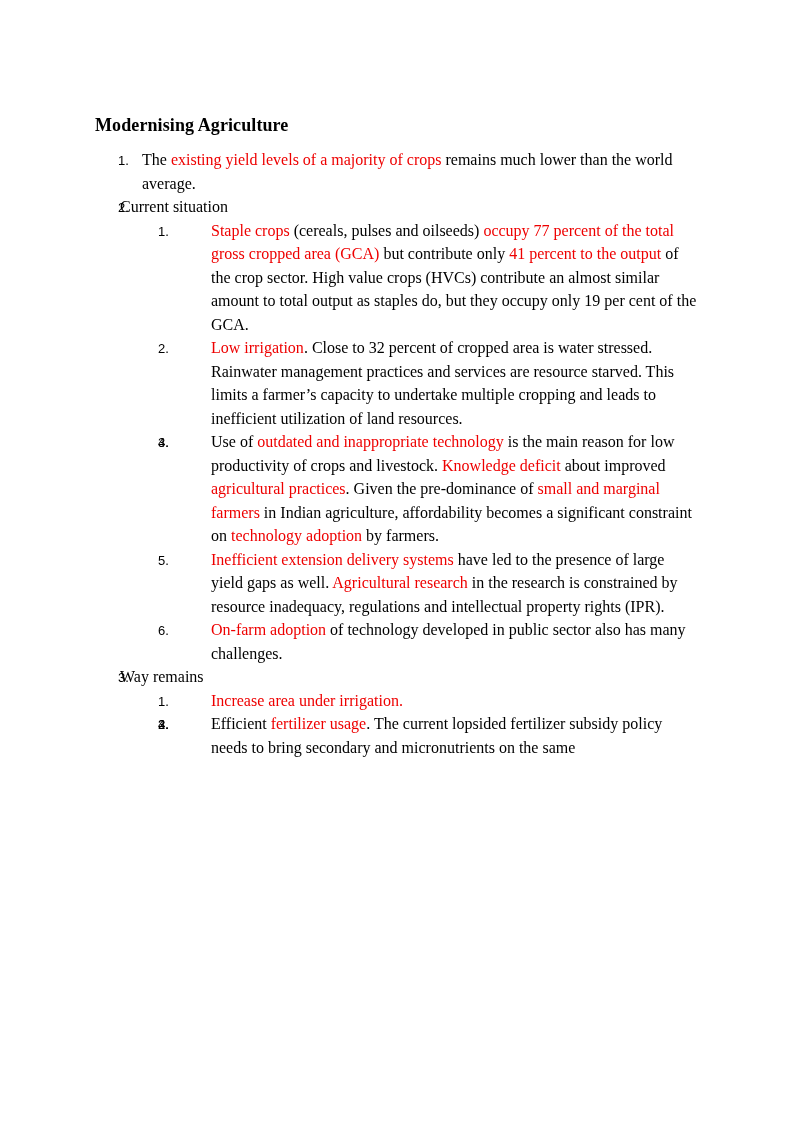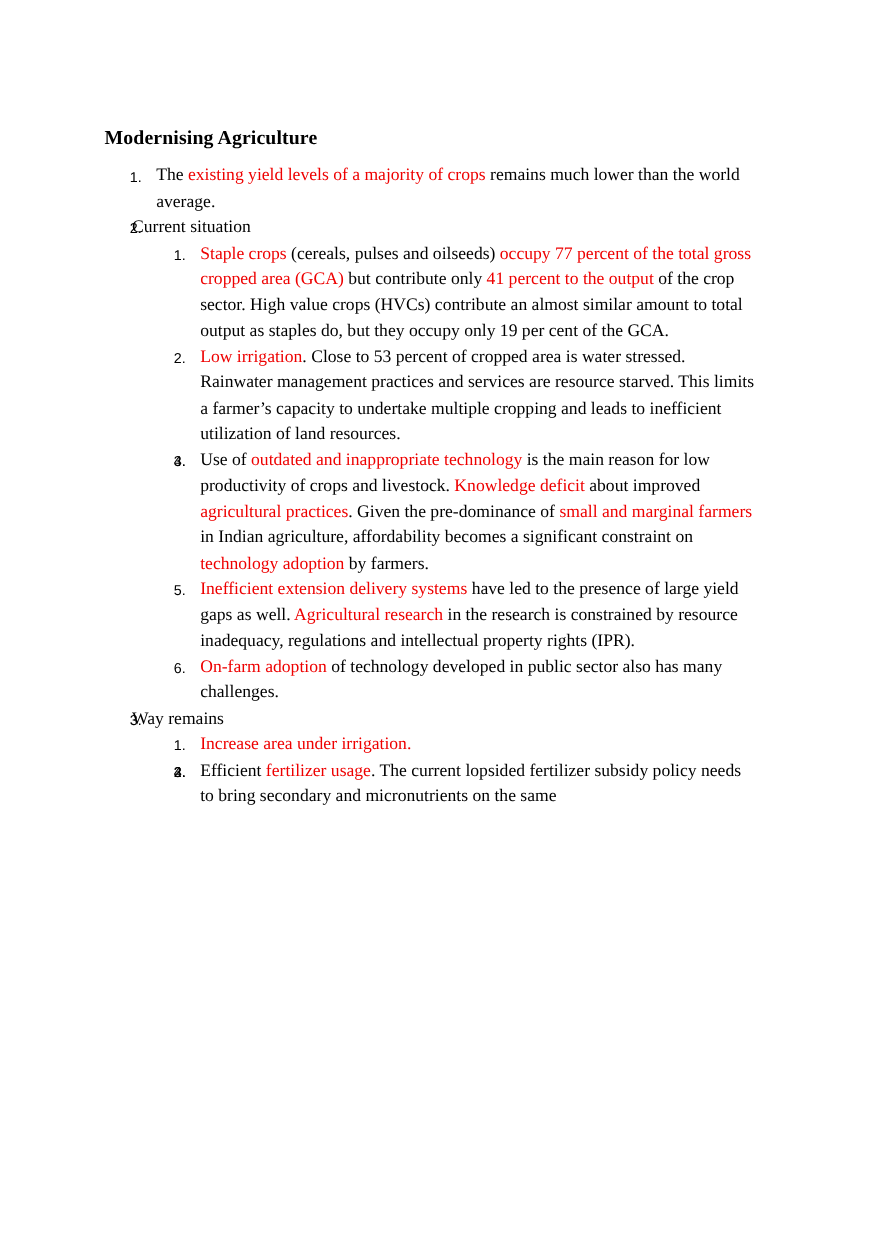--- a/index.html
+++ b/index.html
@@ -32,21 +32,21 @@
   .marker {
     position: absolute;
     top: 1px;
     font-family: "Liberation Sans", sans-serif;
     font-size: 13px;
     color: var(--text, #000000);
   }
   .level1 > .marker { left: 23px; }
   .level2 > .marker { left: 63px; }
   .level1 > .text { margin-left: 47px; max-width: 535px; }
-  .level2 > .text { margin-left: 87px; max-width: 506px; }
+  .level2 > .text { margin-left: 116px; max-width: 506px; }
   .text.bold { font-weight: normal; margin-left: 25px; }
   .run-red { color: var(--red, #ee0000); }
   .run-plain { color: var(--text, #000000); }
 </style>
 </head>
 <body>
 
 <div class="page">
   <h1 class="doc-title">Modernising Agriculture</h1>
   <div id="outline">
@@ -57,21 +57,21 @@
       <div class="item level1">
         <span class="marker">2.</span>
         <div class="text bold"><span class="run-plain">Current situation</span></div>
       </div>
       <div class="item level2">
         <span class="marker">1.</span>
         <div class="text"><span class="run-red">Staple crops</span><span class="run-plain"> (cereals, pulses and oilseeds) </span><span class="run-red">occupy 77 percent of the total gross cropped area (GCA)</span><span class="run-plain"> but contribute only </span><span class="run-red">41 percent to the output</span><span class="run-plain"> of the crop sector. High value crops (HVCs) contribute an almost similar amount to total output as staples do, but they occupy only 19 per cent of the GCA.</span></div>
       </div>
       <div class="item level2">
         <span class="marker">2.</span>
-        <div class="text"><span class="run-red">Low irrigation</span><span class="run-plain">. Close to 53 percent of cropped area is water stressed. Rainwater management practices and services are resource starved. This limits a farmer’s capacity to undertake multiple cropping and leads to inefficient utilization of land resources.</span></div>
+        <div class="text"><span class="run-red">Low irrigation</span><span class="run-plain">. Close to 32 percent of cropped area is water stressed. Rainwater management practices and services are resource starved. This limits a farmer’s capacity to undertake multiple cropping and leads to inefficient utilization of land resources.</span></div>
       </div>
       <div class="item level2">
         <span class="marker">3.</span>
       </div>
       <div class="item level2">
         <span class="marker">4.</span>
         <div class="text"><span class="run-plain">Use of </span><span class="run-red">outdated and inappropriate technology</span><span class="run-plain"> is the main reason for low productivity of crops and livestock. </span><span class="run-red">Knowledge deficit</span><span class="run-plain"> about improved </span><span class="run-red">agricultural practices</span><span class="run-plain">. Given the pre-dominance of </span><span class="run-red">small and marginal farmers</span><span class="run-plain"> in Indian agriculture, affordability becomes a significant constraint on </span><span class="run-red">technology adoption</span><span class="run-plain"> by farmers.</span></div>
       </div>
       <div class="item level2">
         <span class="marker">5.</span>

